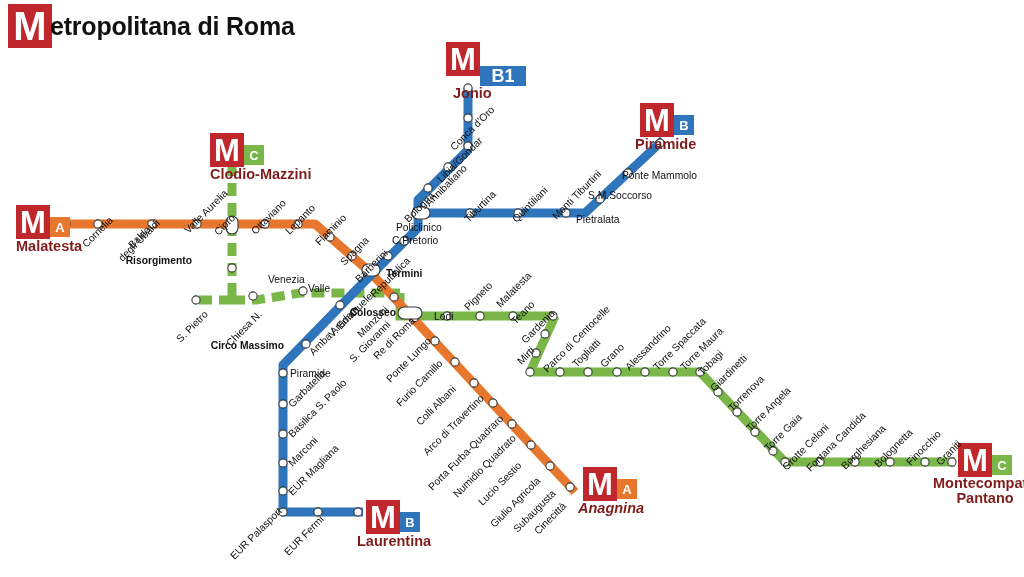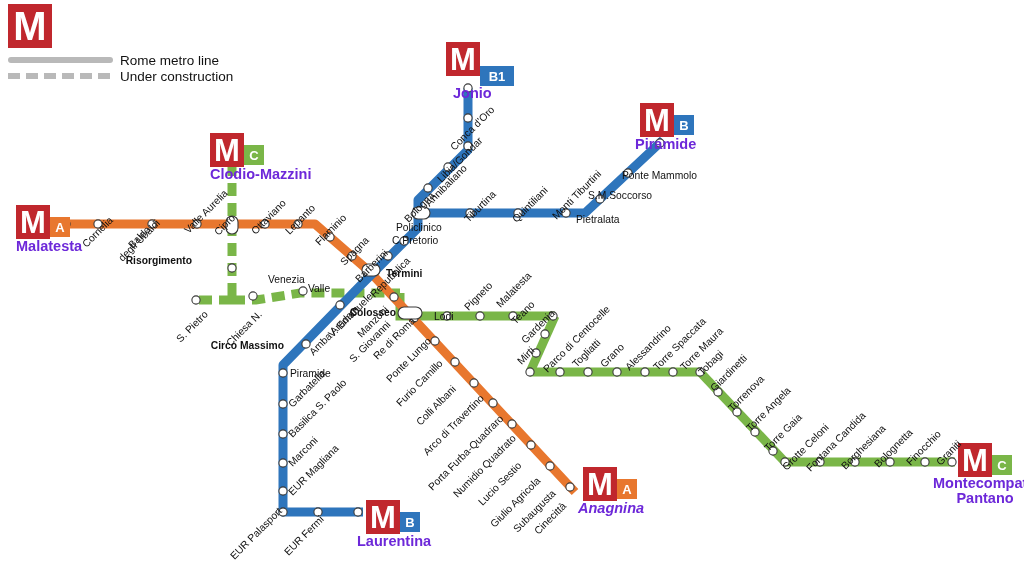--- a/index.html
+++ b/index.html
@@ -36,23 +36,23 @@
   .term .mbox{
     width:34px;height:34px;background:#c0272d;color:#fff;
     display:flex;align-items:center;justify-content:center;
     font-size:31px;font-weight:bold;line-height:1;
   }
   .term .lbox{
     width:20px;height:20px;margin-top:12px;color:#fff;
     display:flex;align-items:center;justify-content:center;
     font-size:13px;font-weight:bold;line-height:1;
   }
-  .term .lbox.wide{width:34px;font-size:13px;margin-top:24px;}
+  .term .lbox.wide{width:46px;font-size:18px;margin-top:24px;}
   .term .tname{
-    font-size:14.5px;font-weight:bold;color:#6d28d9;white-space:nowrap;margin-top:-1px;
+    font-size:14.5px;font-weight:bold;color:#7f1d1d;white-space:nowrap;margin-top:-1px;
   }
   .term .tname.l2{line-height:1.05;}
 
   
   .st{
     position:absolute;font-size:10.3px;color:#111;white-space:nowrap;
     transform-origin:0 50%;font-family:"Liberation Sans",sans-serif;
   }
   .st.r45{transform:rotate(-45deg);}
   .st.r45e{transform:rotate(-45deg) translateX(-100%);}
@@ -181,36 +181,23 @@
       <use href="#stopdot" x="820" y="462"></use>
       <use href="#stopdot" x="855" y="462"></use>
       <use href="#stopdot" x="890" y="462"></use>
       <use href="#stopdot" x="925" y="462"></use>
       <use href="#stopdot" x="952" y="462"></use>
     </g>
   </svg>
 
   <div id="title-wrap">
     <div id="m-logo">M</div>
-  </div>
-
-  <div id="legend">
-    <div class="lg-row">
-      <span class="lg-sample">
-          <span class="lg-solid"></span>
-        </span>
-      <span class="lg-label">Rome metro line</span>
-    </div>
-    <div class="lg-row">
-      <span class="lg-sample">
-          <span class="lg-dash"></span>
-        </span>
-      <span class="lg-label">Under construction</span>
-    </div>
-  </div>
+    <div id="title-text">etropolitana di Roma</div>
+  </div>
+
 
   <div class="term" style="left:16px;top:205px;">
     <div class="boxes">
       <div class="mbox">M</div>
       <div class="lbox" style="background:#e8772e;">A</div>
     </div>
     <div class="tname">Malatesta</div>
   </div>
 
   <div class="term" style="left:210px;top:133px;">

